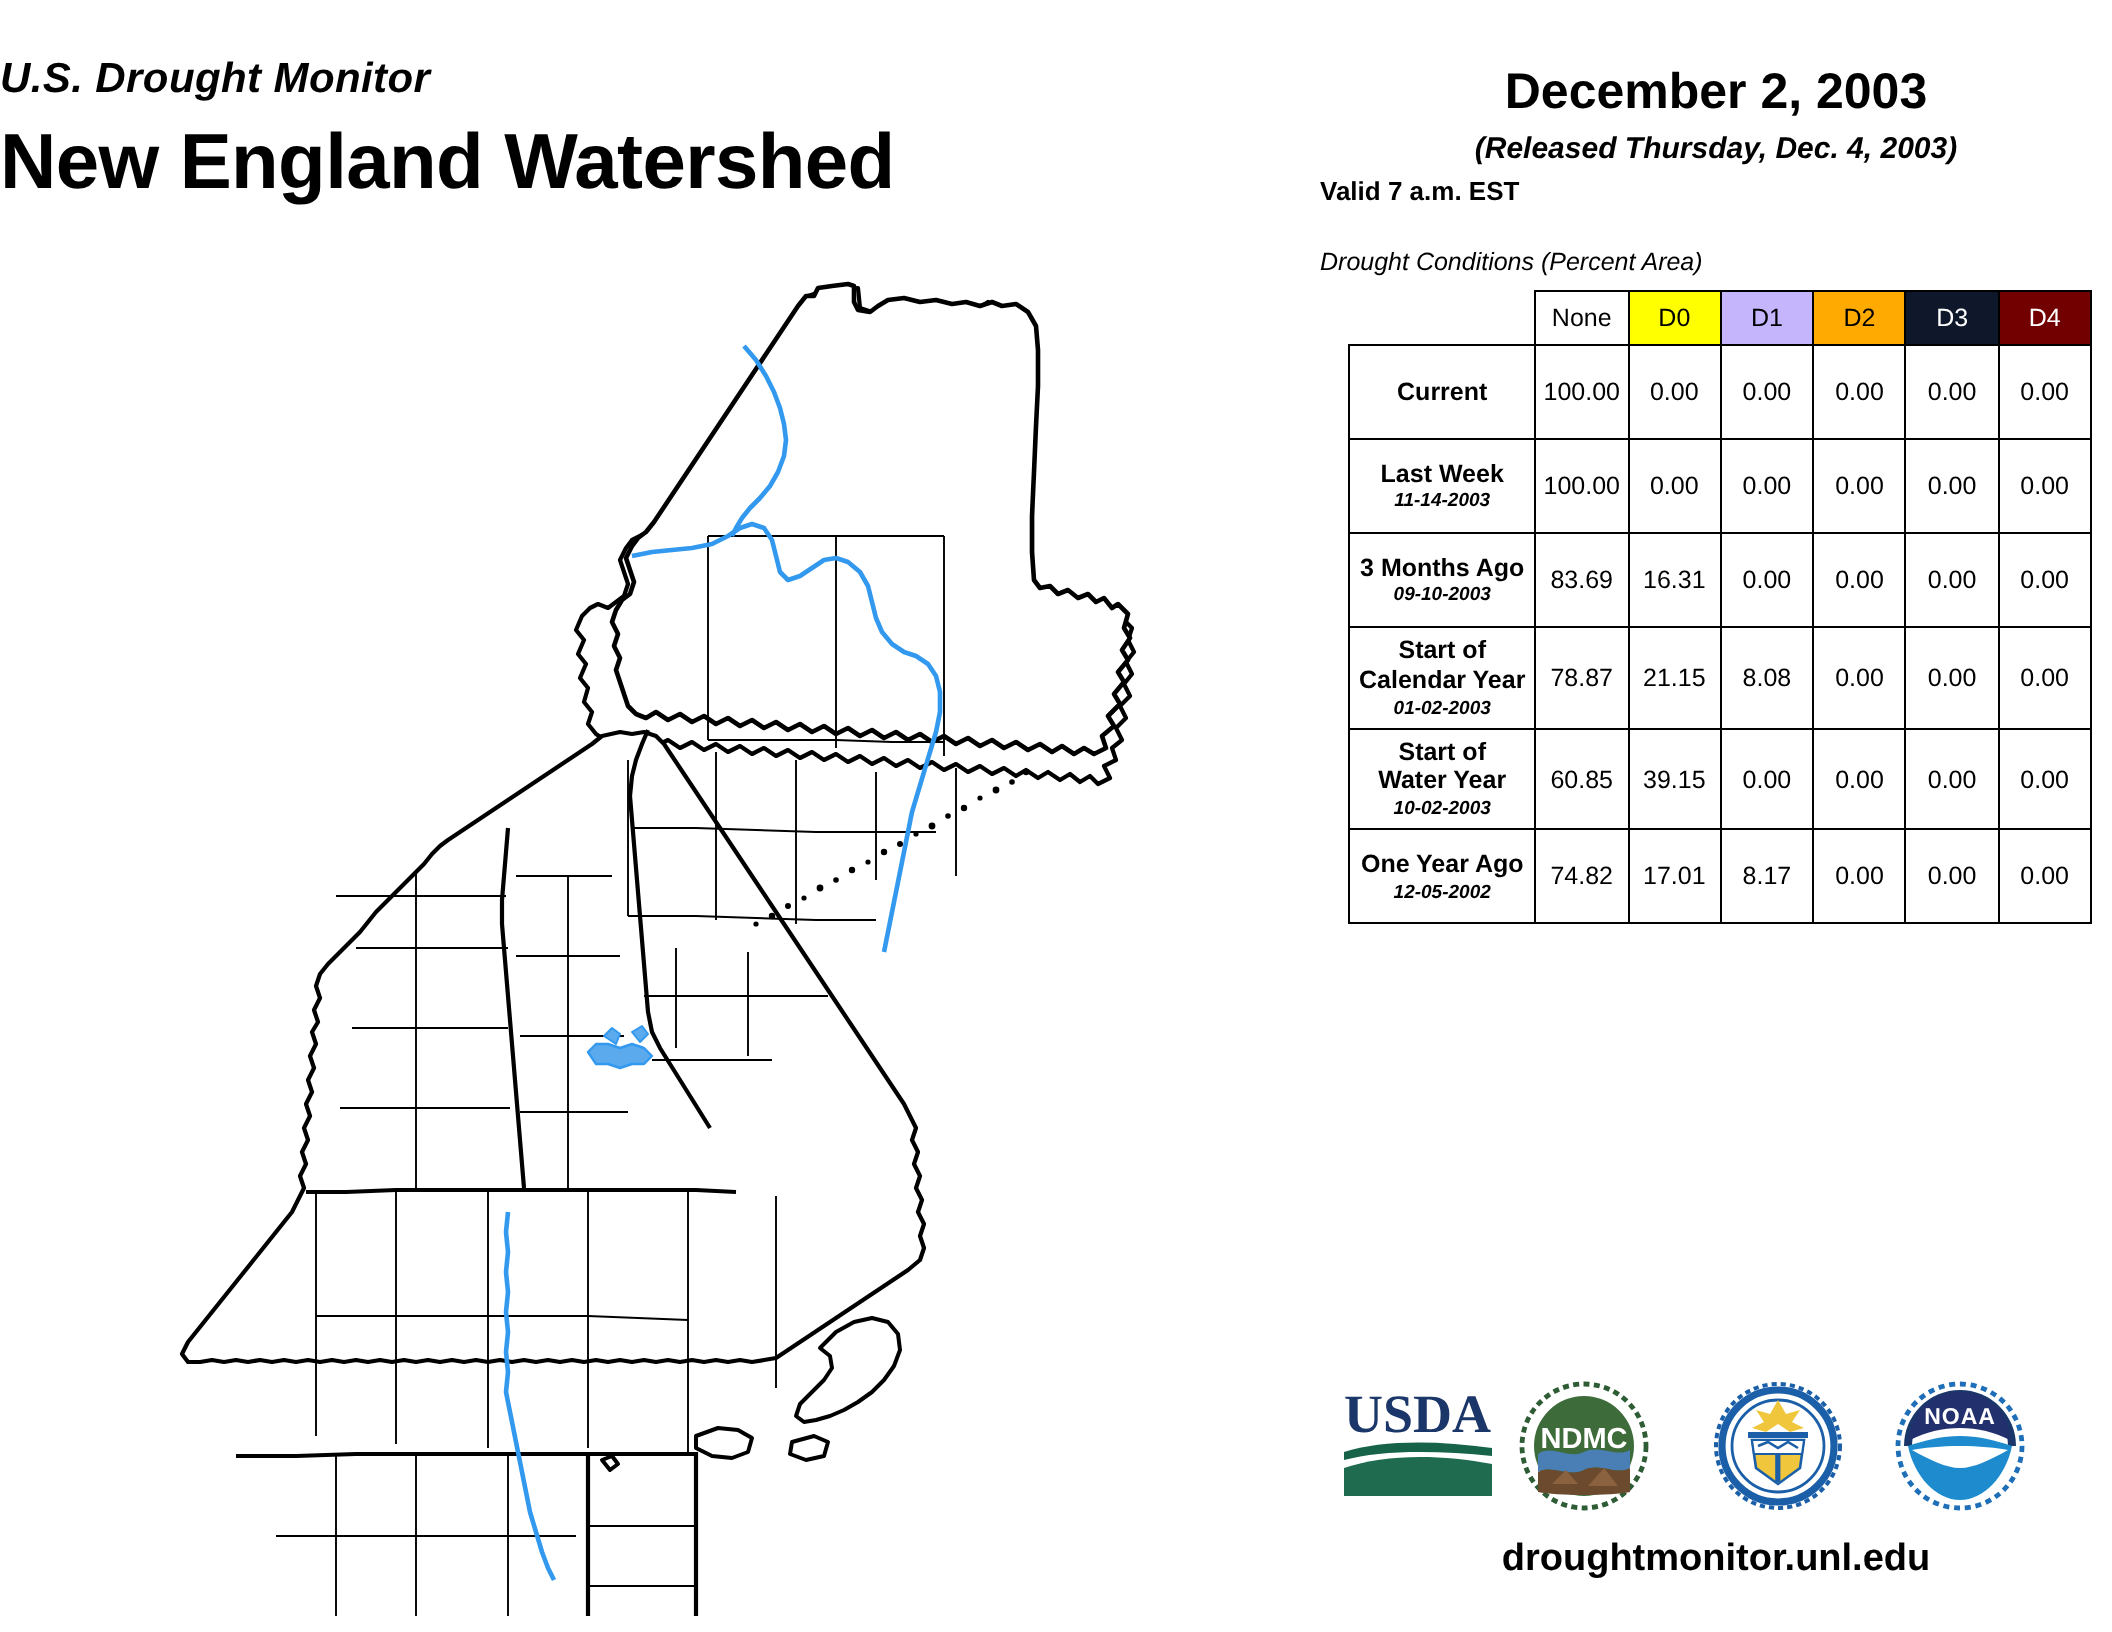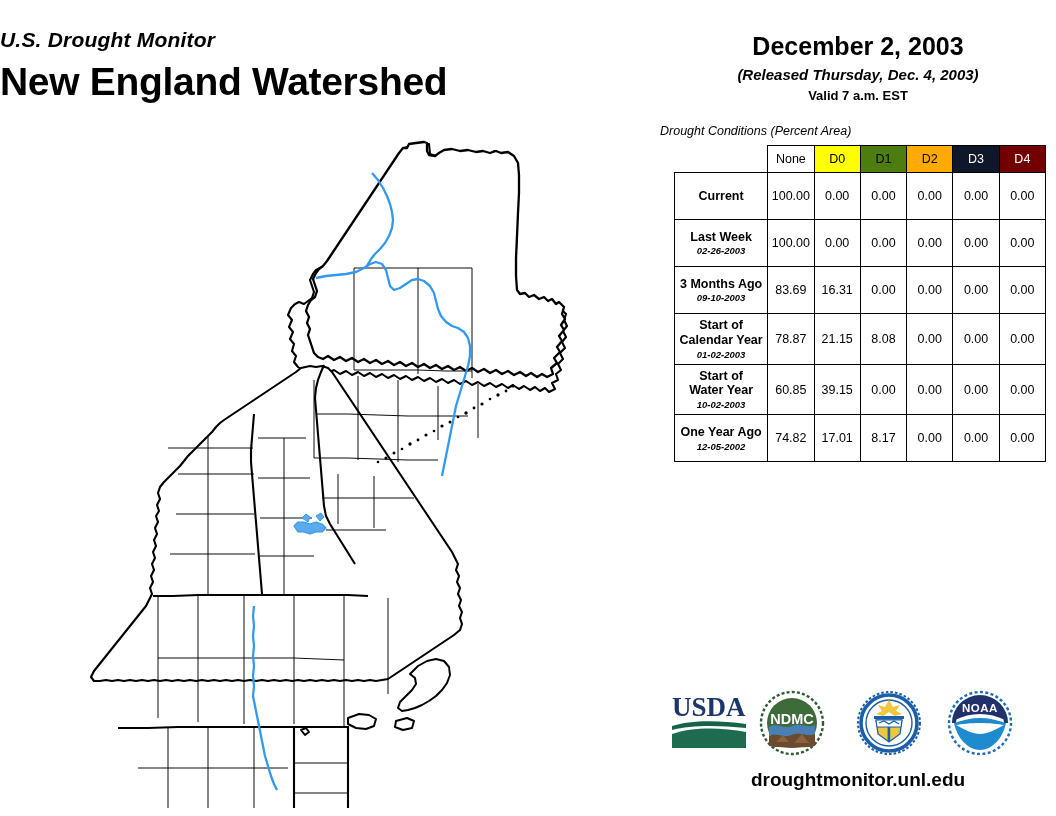--- a/index.html
+++ b/index.html
@@ -13,42 +13,42 @@
 
   #map-wrap{position:absolute;left:58px;top:118px;width:570px;height:690px;}
   #map-svg{width:100%;height:100%;display:block;}
 
   
   #right-panel{position:absolute;left:660px;top:0;width:396px;height:816px;}
   #date-line{position:absolute;left:0;top:32px;width:396px;text-align:center;
              font-size:25px;font-weight:bold;}
   #release-line{position:absolute;left:0;top:66px;width:396px;text-align:center;
              font-size:15px;font-weight:bold;font-style:italic;}
-  #valid-line{position:absolute;left:0;top:88px;width:396px;text-align:center;
+  #valid-line{position:absolute;left:0;top:88px;width:396px;text-align:left;
              font-size:13px;font-weight:bold;}
 
   #table-caption{position:absolute;left:0;top:124px;width:396px;text-align:left;
              font-size:12.5px;font-style:italic;}
 
   
   #cond-table{position:absolute;left:14px;top:145px;border-collapse:collapse;
               width:372px;table-layout:fixed;}
   #cond-table td,#cond-table th{border:1.6px solid #000;text-align:center;
               font-size:12.5px;padding:0;}
   #cond-table .corner{border:none;background:#fff;}
   #cond-table thead th{height:26px;font-weight:normal;font-size:13px;}
   #cond-table .lbl{width:100px;font-weight:bold;font-size:12.5px;line-height:1.18;
               padding:4px 3px;}
   #cond-table .lbl .sub{display:block;font-size:9.5px;font-style:italic;
               font-weight:bold;margin-top:1px;}
   #cond-table tbody td{height:38px;}
   #cond-table .val{width:45.3px;font-size:12.5px;}
   .h-none{background:#fff;color:#000;}
   .h-d0{background:#ffff00;color:#000;}
-  .h-d1{background:#4d7c0f;color:#000;}
+  .h-d1{background:#c4b5fd;color:#000;}
   .h-d2{background:#ffaa00;color:#000;margin-left:20px;}
   .h-d3{background:#0f172a;color:#fff;}
   .h-d4{background:#730000;color:#ffffff;}
   #legend{position:absolute;left:672px;top:466px;width:380px;}
 
   
   #logos{position:absolute;left:660px;top:690px;width:396px;height:72px;}
   .logo{position:absolute;top:0;}
   #logo-usda{left:10px;}
   #logo-ndmc{left:98px;}
@@ -290,21 +290,21 @@
         <tr>
           <td class="lbl">Current</td>
           <td class="val">100.00</td>
           <td class="val">0.00</td>
           <td class="val">0.00</td>
           <td class="val">0.00</td>
           <td class="val">0.00</td>
           <td class="val">0.00</td>
         </tr>
         <tr>
-          <td class="lbl">Last Week<span class="sub">02-26-2003</span></td>
+          <td class="lbl">Last Week<span class="sub">11-14-2003</span></td>
           <td class="val">100.00</td>
           <td class="val">0.00</td>
           <td class="val">0.00</td>
           <td class="val">0.00</td>
           <td class="val">0.00</td>
           <td class="val">0.00</td>
         </tr>
         <tr>
           <td class="lbl">3 Months Ago<span class="sub">09-10-2003</span></td>
           <td class="val">83.69</td>

